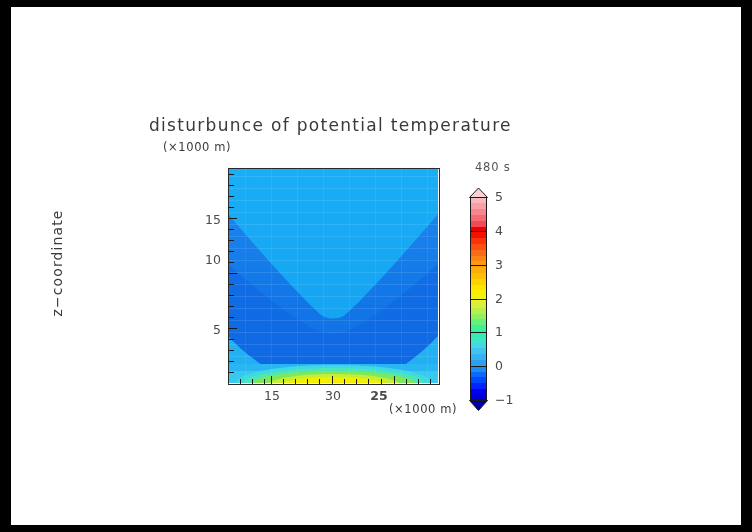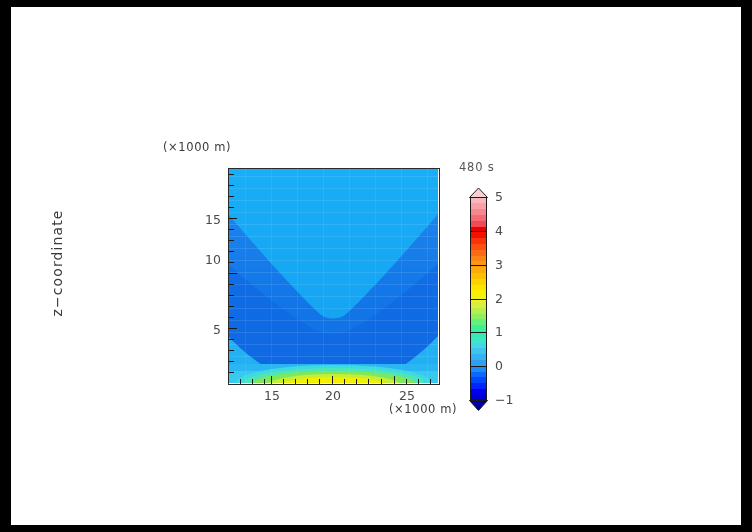--- a/index.html
+++ b/index.html
@@ -77,21 +77,21 @@
     text-align: center;
     font-size: 14px;
     letter-spacing: 1.1px;
     color: #3a3a3a;
     white-space: nowrap;
     transform: rotate(-90deg);
     transform-origin: 50% 50%;
   }
   #time-label {
     position: absolute;
-    left: 448px;
+    left: 464px;
     top: 153px;
     font-size: 11.5px;
     letter-spacing: 0.8px;
     color: #555555;
     white-space: nowrap;
   }
 
   
   #plot {
     position: absolute;
@@ -181,20 +181,21 @@
     color: #4a4a4a;
     white-space: nowrap;
   }
 </style>
 </head>
 <body>
 
 <div id="page">
   <div id="canvas">
 
+    <div id="title">disturbunce of potential temperature</div>
     <div id="y-units">(×1000 m)</div>
     <div id="time-label">480 s</div>
 
     <div id="plot">
       <svg width="210" height="215" viewBox="0 0 210 215">
         <defs>
           <linearGradient id="ambient" x1="0" y1="0" x2="0" y2="1">
             <stop offset="0%" stop-color="#1aaef7"></stop>
             <stop offset="55%" stop-color="#16a6f3"></stop>
             <stop offset="100%" stop-color="#13a0f0"></stop>
@@ -298,22 +299,22 @@
       <div class="tick" style="left:218px; top:244px; width:5px; height:1px;"></div>
       <div class="tick" style="left:218px; top:233px; width:5px; height:1px;"></div>
       <div class="tick" style="left:218px; top:222px; width:5px; height:1px;"></div>
       <div class="tick" style="left:218px; top:200px; width:5px; height:1px;"></div>
       <div class="tick" style="left:218px; top:189px; width:5px; height:1px;"></div>
       <div class="tick" style="left:218px; top:178px; width:5px; height:1px;"></div>
       <div class="tick" style="left:218px; top:167px; width:5px; height:1px;"></div>
     </div>
 
     <div class="xnum" style="left:261px;">15</div>
-    <div class="xnum" style="left:322px;">20</div>
-    <div class="xnum" style="left:396px;">25</div>
+    <div class="xnum" style="left:322px;">30</div>
+    <div class="xnum" style="left:368px;font-weight:bold;">25</div>
 
     <div class="ynum" style="top:315px;">5</div>
     <div class="ynum" style="top:245px;">10</div>
     <div class="ynum" style="top:205px;">15</div>
 
     <div id="x-units">(×1000 m)</div>
     <div id="y-axis-label">z−coordinate</div>
 
     <svg class="cb-cap" style="top:181px;" width="19" height="10" viewBox="0 0 19 10">
       <polygon points="9.5,0 18.5,9.5 0.5,9.5" fill="#fbd0d4" stroke="#1a1a1a" stroke-width="1"></polygon>

